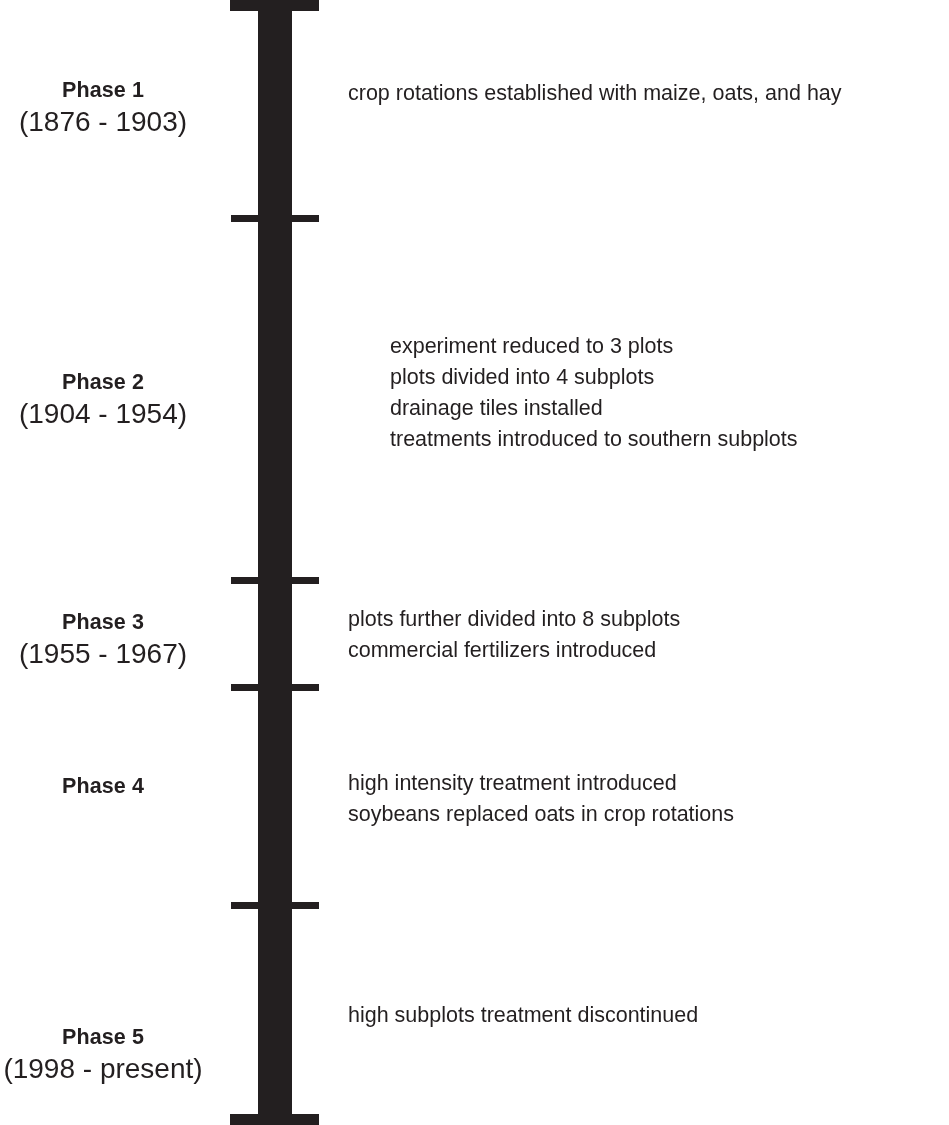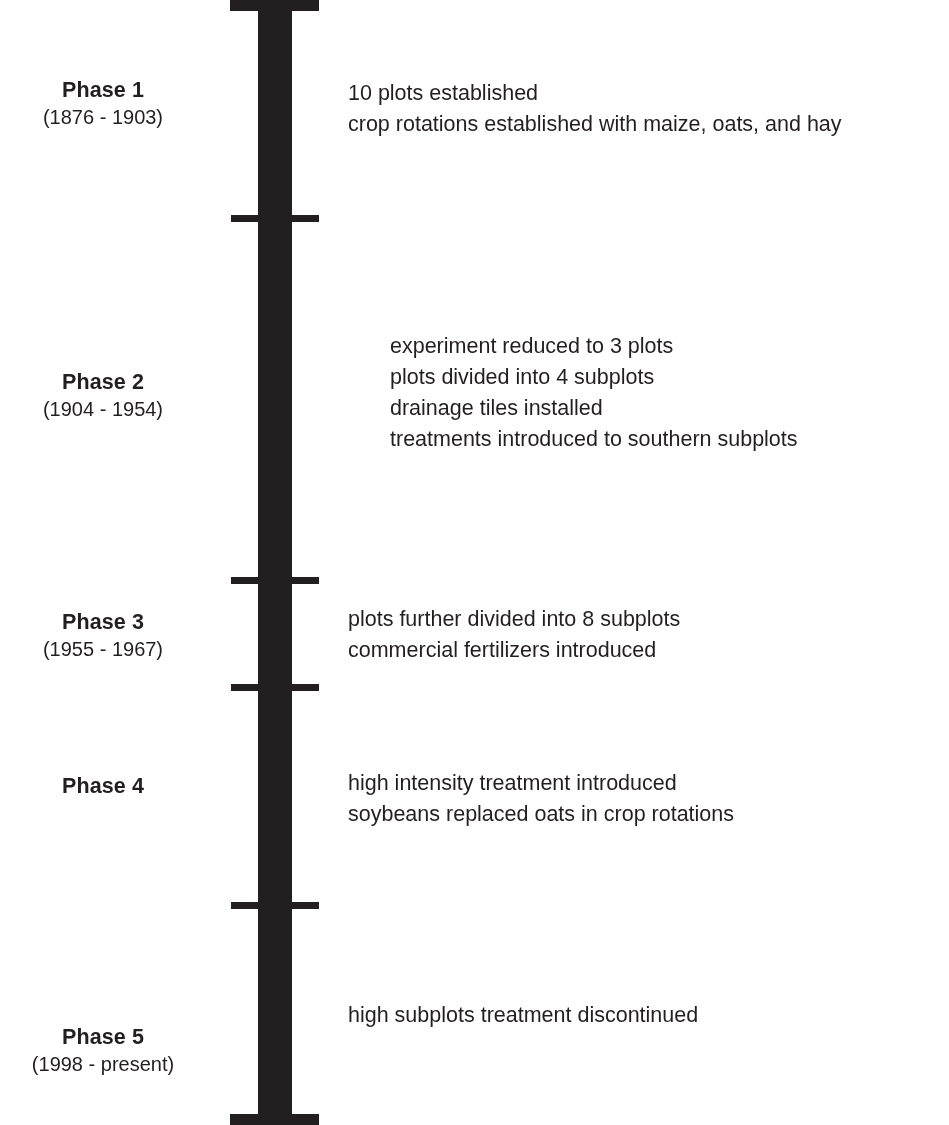--- a/index.html
+++ b/index.html
@@ -59,21 +59,21 @@
   }
   .phase-name {
     display: block;
     font-size: 21.5px;
     font-weight: bold;
     letter-spacing: 0.1px;
     color: #231f20;
   }
   .phase-years {
     display: block;
-    font-size: 20px;
+    font-size: 28px;
     font-weight: normal;
     color: #231f20;
   }
 
   
   .phase-events {
     position: absolute;
     left: 348px;
     width: 601px;
   }
@@ -97,21 +97,20 @@
   <div class="axis-tick" style="top:215px;"></div>
   <div class="axis-tick" style="top:577px;"></div>
   <div class="axis-tick" style="top:684px;"></div>
   <div class="axis-tick" style="top:902px;"></div>
 
   <div class="phase-label" style="top:76px;">
     <span class="phase-name">Phase 1</span>
     <span class="phase-years">(1876 - 1903)</span>
   </div>
   <div class="phase-events" style="top:78px;">
-    <span class="event-line">10 plots established</span>
     <span class="event-line">crop rotations established with maize, oats, and hay</span>
   </div>
 
   <div class="phase-label" style="top:368px;">
     <span class="phase-name">Phase 2</span>
     <span class="phase-years">(1904 - 1954)</span>
   </div>
   <div class="phase-events" style="top:331px;margin-left:42px;">
     <span class="event-line">experiment reduced to 3 plots</span>
     <span class="event-line">plots divided into 4 subplots</span>

